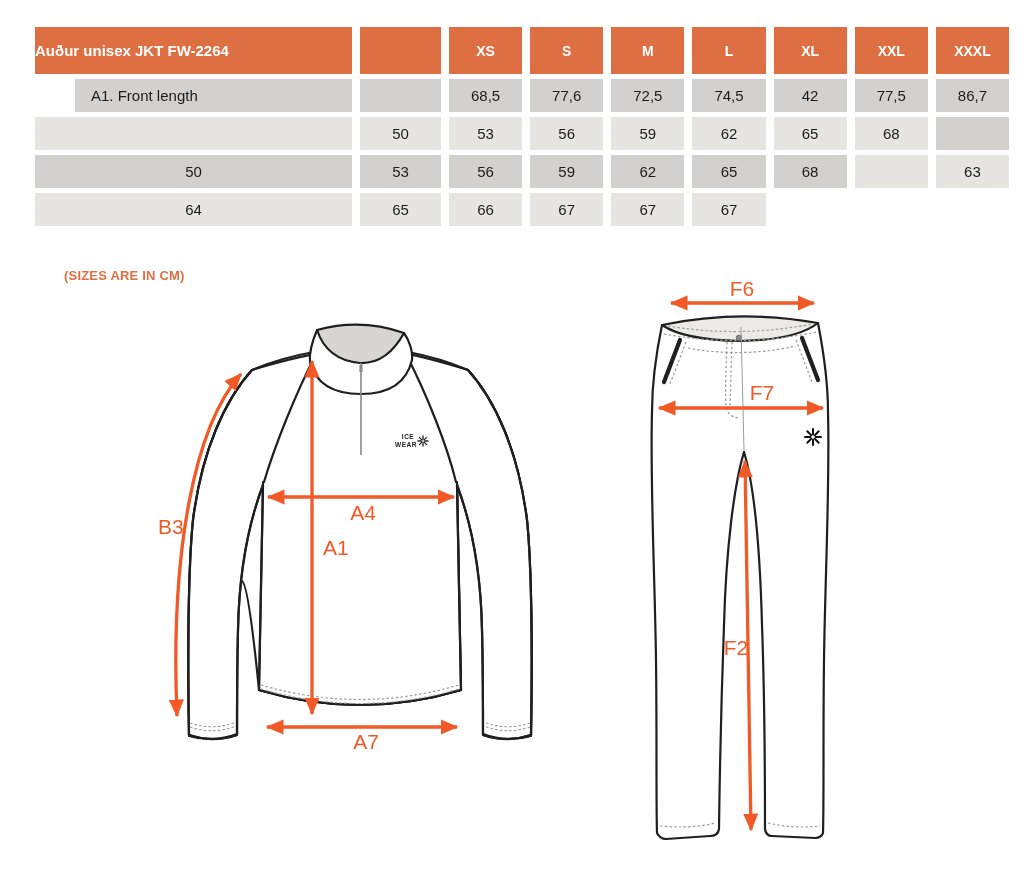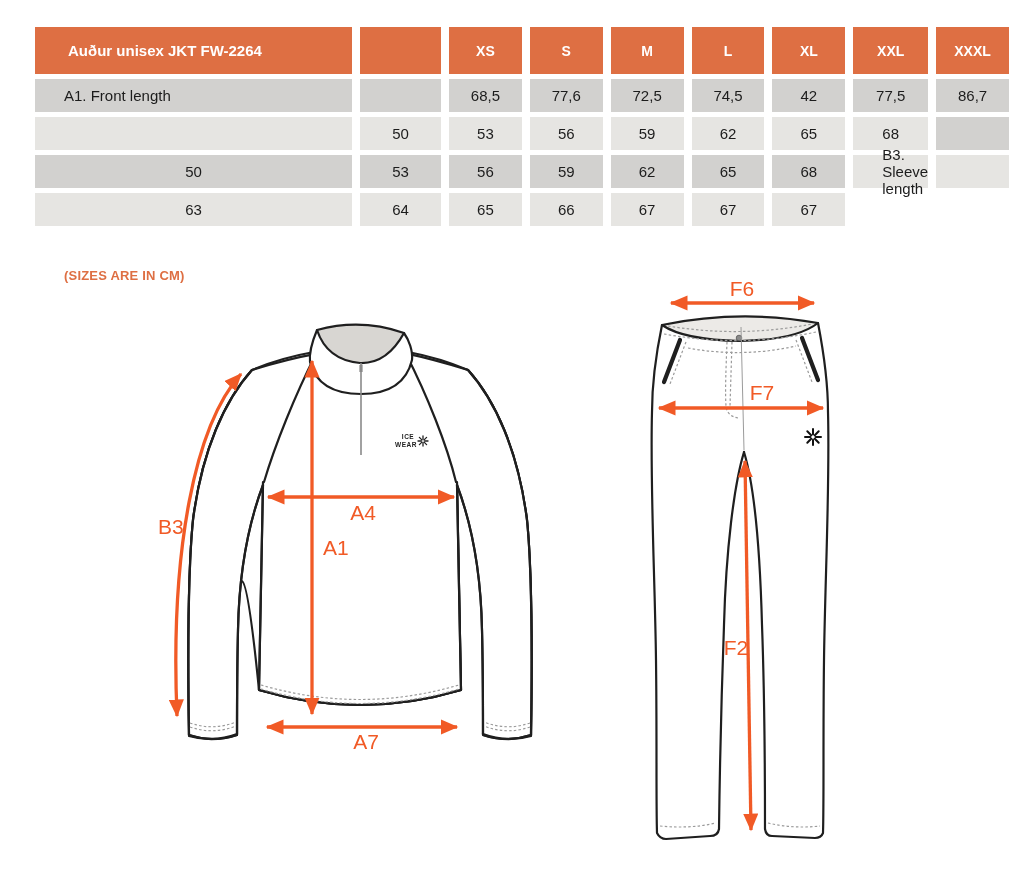--- a/index.html
+++ b/index.html
@@ -19,28 +19,28 @@
   .size-table{
     position:absolute;left:35px;top:27px;width:974px;
     display:grid;grid-template-columns:317px 81px repeat(7,1fr);
     column-gap:8px;row-gap:5px;
   }
   .th{
     background:var(--header_orange);color:#fff;height:47px;
     display:flex;align-items:center;justify-content:center;
     font-weight:bold;font-size:14px;box-sizing:border-box;
   }
-  .th.title{justify-content:flex-start;padding-left:33px;font-size:15px;}
+  .th.title{justify-content:flex-start;font-size:15px;}
   .cell{
     height:33px;display:flex;align-items:center;justify-content:center;
     font-size:15px;color:#1c1c1c;box-sizing:border-box;
   }
   .dark{background:var(--row_dark);}
   .light{background:var(--row_light);}
-  .cell.label{justify-content:flex-start;padding-left:29px;}
+  .cell.label{justify-content:flex-start;padding-left:16px;margin-left:40px;}
   .note{
     position:absolute;left:64px;top:240px;color:var(--header_orange);
     font-size:13px;font-weight:bold;letter-spacing:.2px;margin-top:28px;
   }
   .jacket-svg{position:absolute;left:140px;top:290px;}
   .pants-svg{position:absolute;left:620px;top:280px;}
   svg text.dim{
     fill:var(--arrow_orange);font-family:"Liberation Sans",sans-serif;
     font-size:21px;
   }
@@ -91,21 +91,20 @@
 
     <div class="cell dark"></div>
     <div class="cell dark">50</div>
     <div class="cell dark">53</div>
     <div class="cell dark">56</div>
     <div class="cell dark">59</div>
     <div class="cell dark">62</div>
     <div class="cell dark">65</div>
     <div class="cell dark">68</div>
 
-    <div class="cell light label">B3. Sleeve length</div>
     <div class="cell light"></div>
     <div class="cell light">63</div>
     <div class="cell light">64</div>
     <div class="cell light">65</div>
     <div class="cell light">66</div>
     <div class="cell light">67</div>
     <div class="cell light">67</div>
     <div class="cell light">67</div>
   </div>
 

